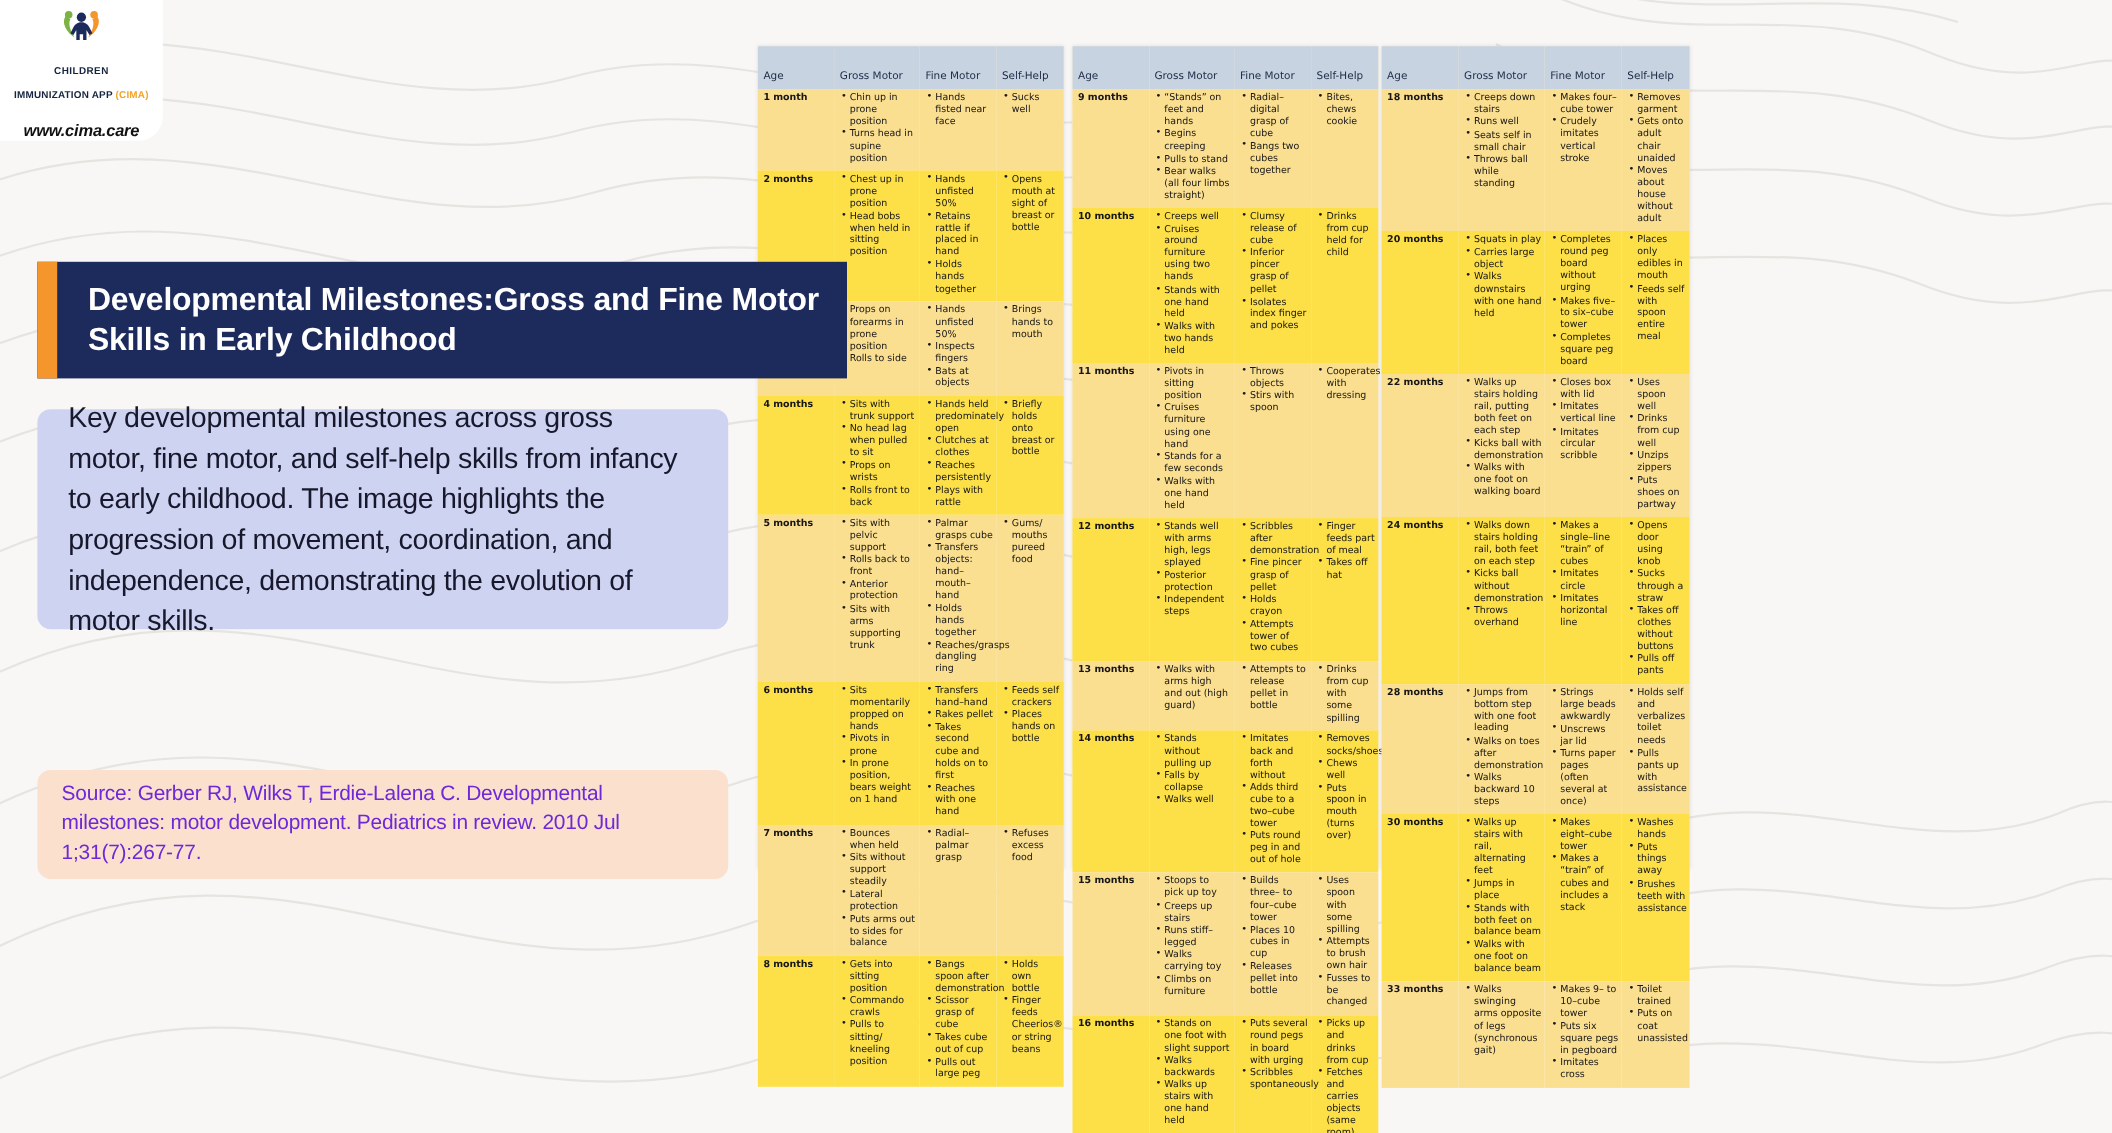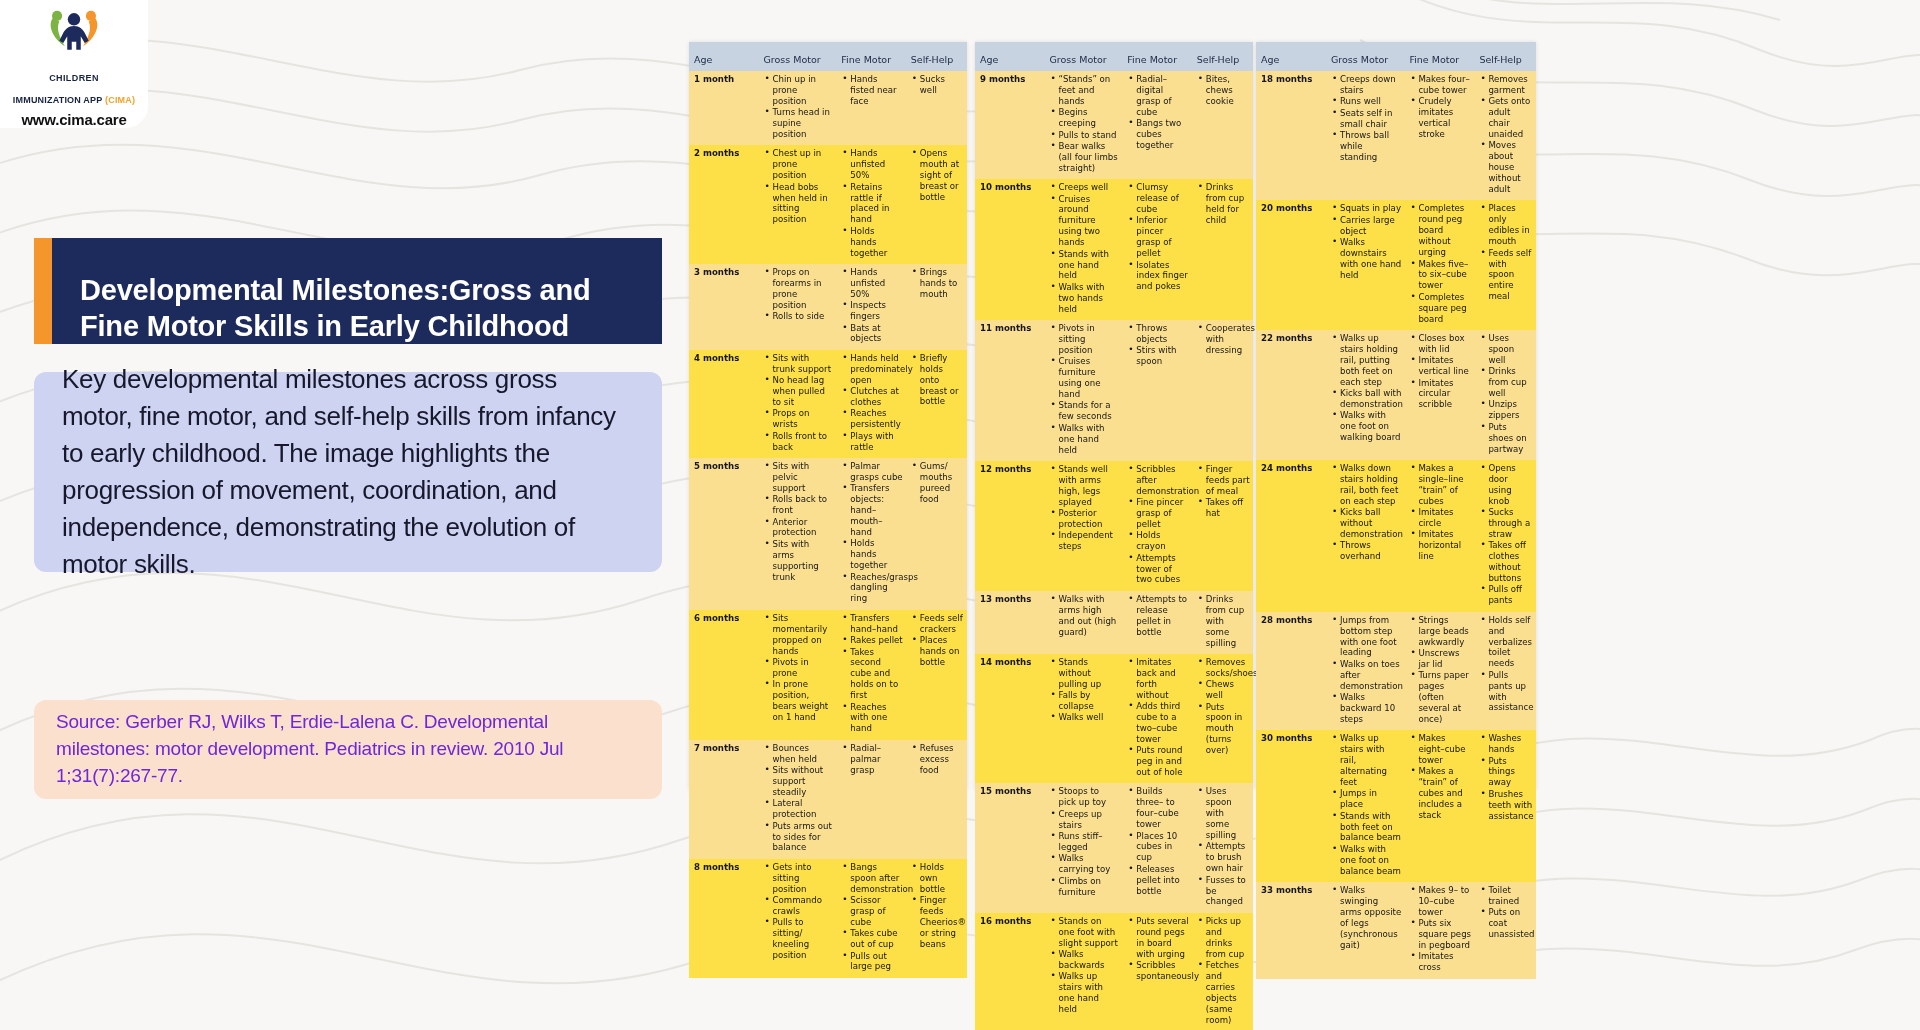--- a/index.html
+++ b/index.html
@@ -15,25 +15,25 @@
   #logo-card{
     position:absolute;left:0;top:0;width:148px;height:128px;
     background:#ffffff;border-radius:0 0 22px 0;z-index:5;
     display:flex;flex-direction:column;align-items:center;justify-content:flex-start;
     padding-top:8px;box-sizing:border-box;
   }
   #logo-mark{width:72px;height:56px;}
   .logo-line1{font-size:9px;font-weight:bold;color:#16243f;letter-spacing:.4px;margin-top:21px;}
   .logo-line2{font-size:9px;font-weight:bold;color:#16243f;letter-spacing:.2px;margin-top:12px;}
   .logo-line2 .cima{color:#f3a32a;}
-  .logo-url{font-size:15px;font-weight:bold;color:#111;margin-top:6px;letter-spacing:-.2px;}
+  .logo-url{font-size:15px;font-weight:bold;color:#111;margin-top:20px;letter-spacing:-.2px;font-style:italic;}
   
   #title-banner{
-    position:absolute;left:34px;top:238px;width:628px;height:106px;
-    background:#1d2a5c;z-index:4;display:flex;align-items:flex-end;
+    position:absolute;left:34px;top:238px;width:736px;height:106px;
+    background:#1d2a5c;z-index:4;display:flex;align-items:center;
   }
   #title-accent{width:18px;height:100%;background:#f4962b;flex:0 0 18px;}
   #title-text{
     color:#fff;font-size:29px;font-weight:bold;line-height:1.25;
     padding-left:28px;padding-right:14px;letter-spacing:-.2px;
   }
   
   #desc-panel{
     position:absolute;left:34px;top:372px;width:628px;height:200px;
     background:#ced3f2;border-radius:12px;z-index:4;
@@ -61,21 +61,21 @@
   }
   #table-1{left:689px;width:278px;height:748px;}
   #table-2{left:975px;width:278px;height:748px;}
   #table-3{left:1256px;width:280px;height:748px;}
   
   table.mt{
     width:100%;border-collapse:collapse;table-layout:fixed;
   }
   table.mt th{
     background:#c8d3e2;color:#1b2a44;font-weight:normal;
-    font-size:9.5px;text-align:left;padding:12px 3px 6px 5px;
+    font-size:9.5px;text-align:left;padding:22px 3px 6px 5px;
     vertical-align:middle;white-space:nowrap;
   }
   table.mt td{
     vertical-align:top;font-size:8.6px;line-height:1.27;color:#161616;
     padding:3px 3px 5px 5px;
   }
   table.mt tr.band-a td{background:#fbdf90;}
   table.mt tr.band-b td{background:#fde047;}
   td.age{font-weight:bold;white-space:nowrap;padding-left:7px;font-size:8.6px;}
   ul.bl{margin:0;padding:0 0 0 9px;list-style:none;}

